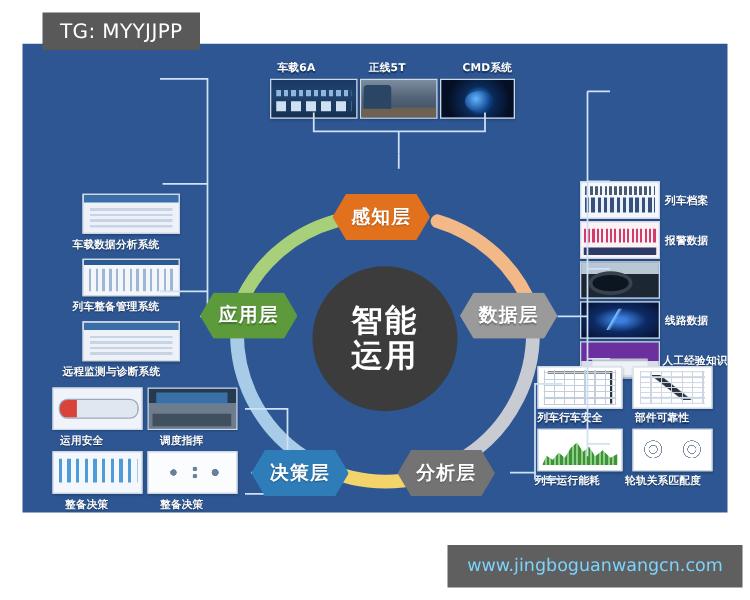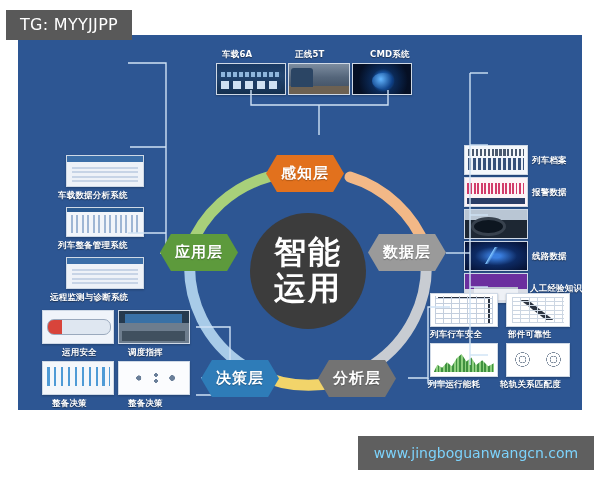--- a/index.html
+++ b/index.html
@@ -1,30 +1,30 @@
 <!DOCTYPE html>
 <html><head>
 <meta charset="utf-8">
 <style>
   html,body{margin:0;padding:0;background:#fff;}
   body{width:600px;height:480px;position:relative;overflow:hidden;
        font-family:"DejaVu Sans","Liberation Sans",sans-serif;}
   #stage{position:absolute;left:0;top:0;width:600px;height:480px;background:#ffffff;}
   .canvas{position:absolute;left:18px;top:35px;width:564px;height:375px;
           background:#2d5693;overflow:hidden;}
-  .tg-badge{position:absolute;left:6px;top:10px;background:#595959;color:#fff;
+  .tg-badge{position:absolute;left:34px;top:10px;background:#595959;color:#fff;
             font-size:16px;padding:5px 14px 6px 14px;letter-spacing:.3px;z-index:40;}
   .wm{position:absolute;left:358px;top:436px;width:236px;height:34px;background:#5f5f5f;
       color:#7dd3fc;font-size:14px;display:flex;align-items:center;justify-content:center;z-index:40;}
   
   .ring-svg{position:absolute;left:0;top:0;width:564px;height:375px;}
   
   .center-circle{position:absolute;left:232px;top:178px;width:116px;height:116px;border-radius:50%;
      background:#3c3c3c;display:flex;flex-direction:column;align-items:center;justify-content:center;
-     color:#fff;font-size:32px;line-height:1.12;letter-spacing:2px;font-weight:bold;z-index:12;}
+     color:#fff;font-size:25px;line-height:1.12;letter-spacing:2px;font-weight:bold;z-index:12;}
   
   .hex{position:absolute;width:78px;height:37px;z-index:15;
        display:flex;align-items:center;justify-content:center;
        color:#fff;font-size:15px;font-weight:bold;letter-spacing:1px;
        clip-path:polygon(14% 0,86% 0,100% 50%,86% 100%,14% 100%,0 50%);
        text-shadow:0 1px 1px rgba(0,0,0,.28);}
   .hex.sense{left:248px;top:120px;background:#e2711d;}
   .hex.app{left:142px;top:199px;background:#5d9a3c;}
   .hex.data{left:350px;top:199px;background:#9a9a9a;}
   .hex.dec{left:183px;top:325px;background:#2e7cb8;}
@@ -203,21 +203,21 @@
     <div class="thumb p-cab" style="left:446px;top:174px;width:62px;height:28px;"></div>
     <div class="lbl" style="left:530px;top:184px;margin-left:36px;">司乘数据</div>
 
     <div class="thumb p-route" style="left:446px;top:206px;width:62px;height:28px;"></div>
     <div class="lbl" style="left:514px;top:216px;">线路数据</div>
 
     <div class="thumb p-book" style="left:446px;top:238px;width:62px;height:28px;"></div>
     <div class="lbl" style="left:512px;top:248px;">人工经验知识库</div>
 
     <div class="thumb p-metro" style="left:24px;top:275px;width:70px;height:32px;"></div>
-    <div class="lbl" style="left:44px;top:312px;">运用安全</div>
+    <div class="lbl" style="left:30px;top:312px;">运用安全</div>
 
     <div class="thumb p-ctrl" style="left:100px;top:275px;width:70px;height:32px;"></div>
     <div class="lbl" style="left:110px;top:312px;font-family:Liberation Serif, serif;">调度指挥</div>
 
     <div class="thumb p-bars" style="left:24px;top:326px;width:70px;height:32px;"></div>
     <div class="lbl" style="left:34px;top:363px;">整备决策</div>
 
     <div class="thumb p-flow" style="left:100px;top:326px;width:70px;height:32px;"></div>
     <div class="lbl" style="left:110px;top:363px;">整备决策</div>
 

